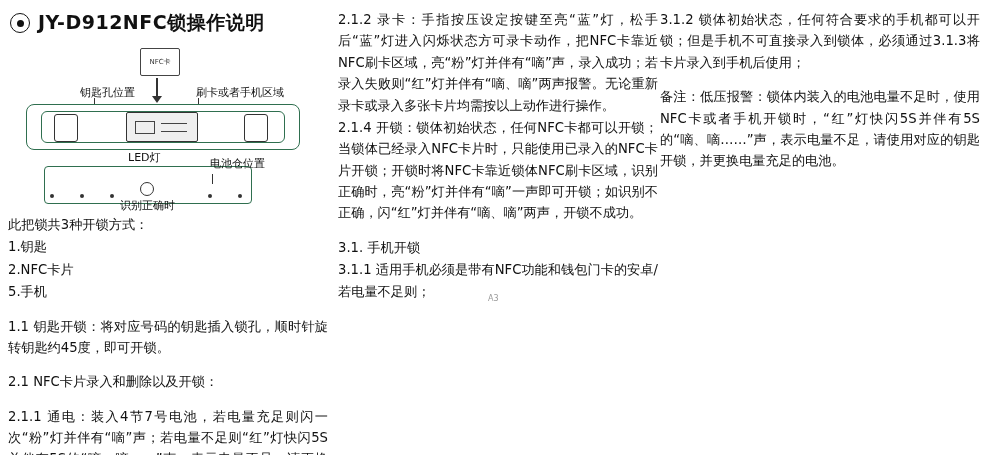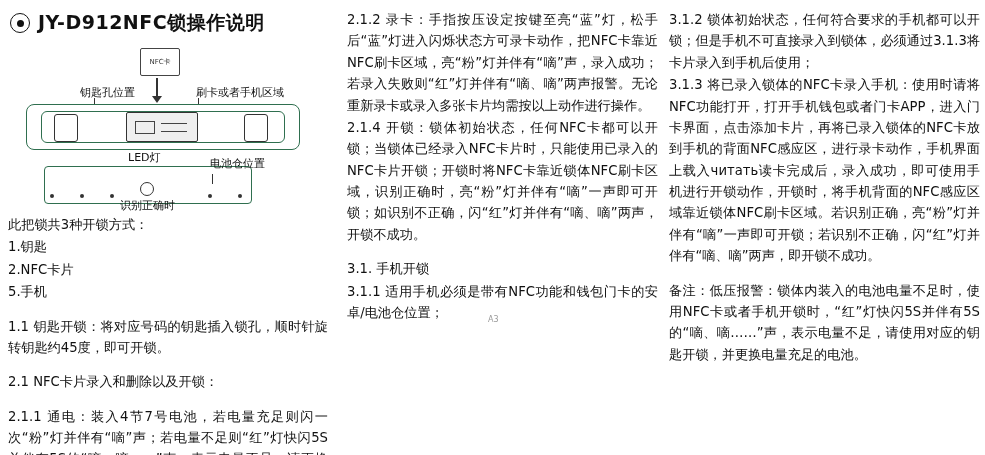--- a/index.html
+++ b/index.html
@@ -208,21 +208,20 @@
     text-align: justify;
   }
   .body-text p {
     margin: 0 0 1px 0;
   }
   .body-text p.gap {
     margin-top: 13px;
   }
   .col-2 .body-text, .col-3 .body-text {
     margin-top: 9px;
-    margin-left: 9px;
   }
   .footer-mark {
     position: absolute;
     bottom: 0;
     font-size: 8px;
     color: #999;
   }
 </style>
 </head>
 <body>
@@ -279,26 +278,25 @@
       <p class="gap">2.1.1 通电：装入4节7号电池，若电量充足则闪一次“粉”灯并伴有“嘀”声；若电量不足则“红”灯快闪5S并伴有5S的“嘀、嘀……”声，表示电量不足，请更换新电池。</p>
     </div>
 
   </div>
 
   <div class="col col-2">
     <div class="body-text">
       <p>2.1.2 录卡：手指按压设定按键至亮“蓝”灯，松手后“蓝”灯进入闪烁状态方可录卡动作，把NFC卡靠近NFC刷卡区域，亮“粉”灯并伴有“嘀”声，录入成功；若录入失败则“红”灯并伴有“嘀、嘀”两声报警。无论重新录卡或录入多张卡片均需按以上动作进行操作。</p>
       <p>2.1.4 开锁：锁体初始状态，任何NFC卡都可以开锁；当锁体已经录入NFC卡片时，只能使用已录入的NFC卡片开锁；开锁时将NFC卡靠近锁体NFC刷卡区域，识别正确时，亮“粉”灯并伴有“嘀”一声即可开锁；如识别不正确，闪“红”灯并伴有“嘀、嘀”两声，开锁不成功。</p>
       <p class="gap">3.1. 手机开锁</p>
-      <p>3.1.1 适用手机必须是带有NFC功能和钱包门卡的安卓/电池仓位置；</p>
+      <p>3.1.1 适用手机必须是带有NFC功能和钱包门卡的安卓/若电量不足则；</p>
     </div>
     <div class="footer-mark" style="left:150px;">A3</div>
   </div>
 
   <div class="col col-3">
     <div class="body-text">
       <p>3.1.2 锁体初始状态，任何符合要求的手机都可以开锁；但是手机不可直接录入到锁体，必须通过3.1.3将卡片录入到手机后使用；</p>
-      <p>3.1.3 将已录入锁体的NFC卡录入手机：使用时请将NFC功能打开，打开手机钱包或者门卡APP，进入门卡界面，点击添加卡片，再将已录入锁体的NFC卡放到手机的背面NFC感应区，进行录卡动作，手机界面上载入читать读卡完成后，录入成功，即可使用手机进行开锁动作，开锁时，将手机背面的NFC感应区域靠近锁体NFC刷卡区域。若识别正确，亮“粉”灯并伴有“嘀”一声即可开锁；若识别不正确，闪“红”灯并伴有“嘀、嘀”两声，即开锁不成功。</p>
       <p class="gap">备注：低压报警：锁体内装入的电池电量不足时，使用NFC卡或者手机开锁时，“红”灯快闪5S并伴有5S的“嘀、嘀……”声，表示电量不足，请使用对应的钥匙开锁，并更换电量充足的电池。</p>
     </div>
   </div>
 
 </div>
 
 </body></html>

